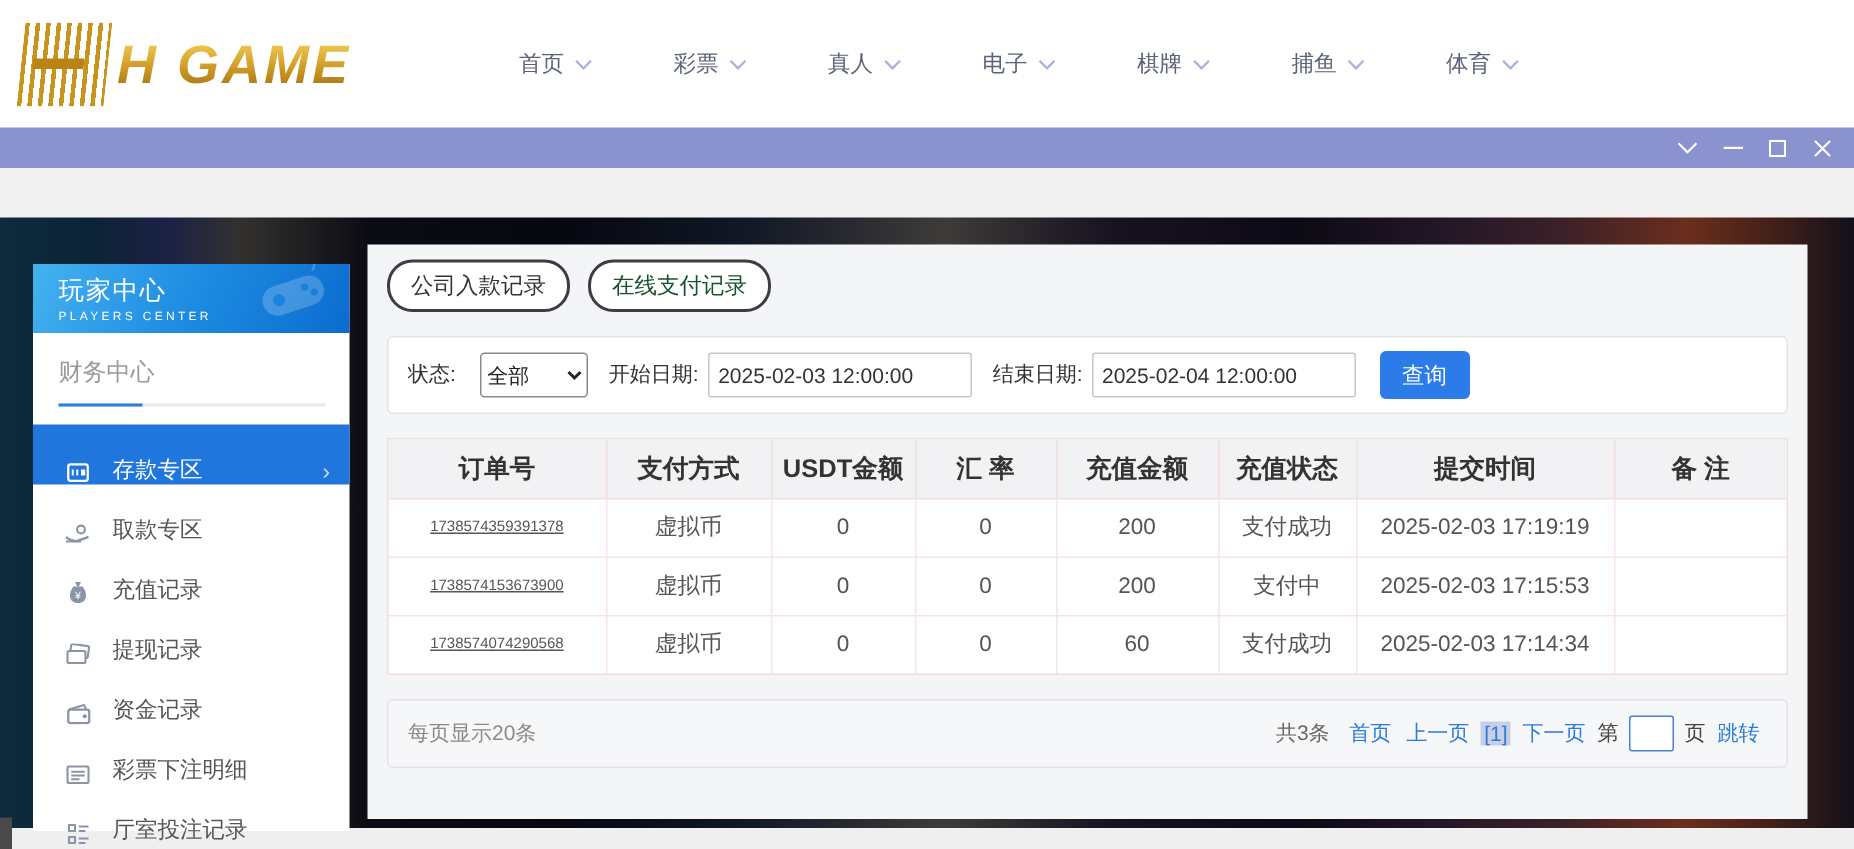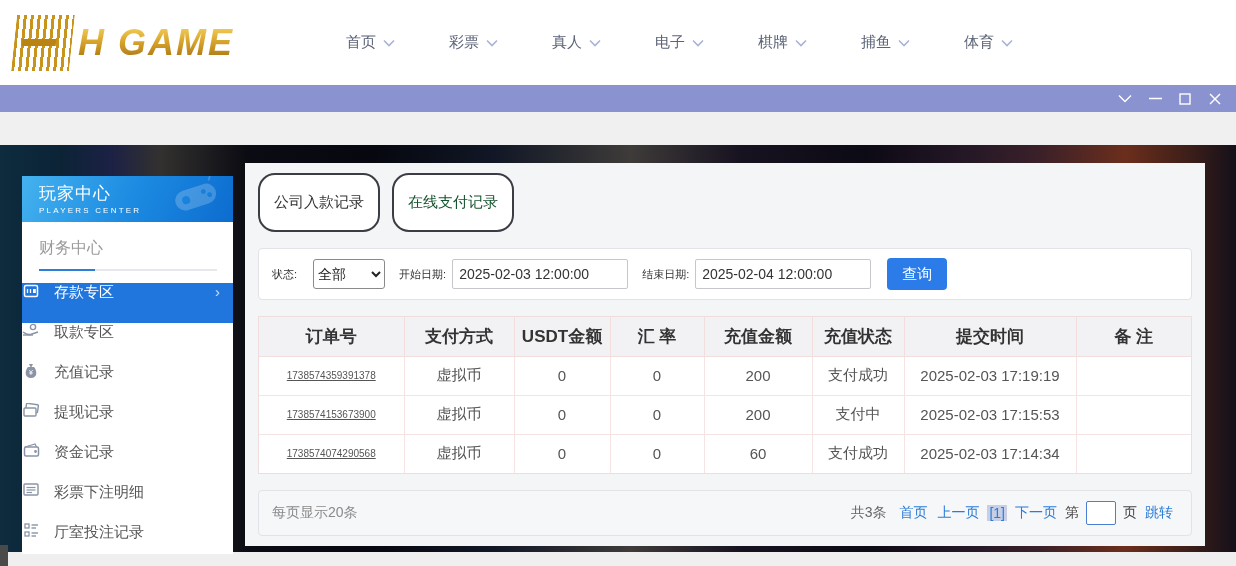--- a/index.html
+++ b/index.html
@@ -40,35 +40,35 @@
 
   
   .sidebar { position:absolute; left:22px; top:176px; width:211px; height:378px; background:#fff; }
   .side-head { height:46px; background:linear-gradient(115deg,#45b2ef 0%,#1d8ce2 50%,#0c6ccf 100%); color:#fff; padding:6px 0 0 17px; position:relative; overflow:hidden; }
   .side-head .t { font-size:17px; letter-spacing:1px; }
   .side-head .s { font-size:8px; letter-spacing:2.2px; margin-top:1px; }
   .gamepad { position:absolute; right:14px; top:5px; opacity:.45; transform:rotate(-18deg); }
   .side-section { padding:16px 0 0 17px; font-size:16px; color:#9a9a9a; }
   .side-divider { margin:10px 0 12px 17px; height:2px; background:#e8e8ec; position:relative; width:178px; }
   .side-divider::before { content:""; position:absolute; left:0; top:0; width:56px; height:2px; background:#2b7fd9; }
-  .side-item { height:40px; display:flex; align-items:flex-start; cursor:pointer; color:#555; font-size:15px; position:relative; }
+  .side-item { height:40px; display:flex; align-items:flex-end; padding-left:21px; cursor:pointer; color:#555; font-size:15px; position:relative; }
   .side-item .icon { color:#8a94a6; display:inline-flex; width:18px; justify-content:center; margin-right:14px; }
   .side-item.active { background:#2176dd; color:#fff; }
   .side-item.active .icon { color:#fff; }
   .side-item .arrow { position:absolute; right:13px; color:#cfe0f7; font-size:15px; display:none; }
   .side-item.active .arrow { display:block; }
 
   
   .main-panel { position:absolute; left:245px; top:163px; width:960px; height:383px; background:#f4f5f7; padding:10px 13px 0 13px; }
   .tabs { display:flex; gap:12px; }
-  .tab-pill { border:2px solid #3c3c44; border-radius:17px; background:#fff; padding:18px 14px; font-size:15px; color:#333; cursor:pointer; }
+  .tab-pill { border:2px solid #3c3c44; border-radius:17px; background:#fff; padding:6px 14px; font-size:15px; color:#333; cursor:pointer; }
   .tab-pill.active { color:#14532d; }
 
   .filter-box { margin-top:16px; background:#fff; border:1px solid #e2e2e8; border-radius:4px; height:52px; display:flex; align-items:center; padding-left:13px; }
-  .filter-box label { font-size:11px; color:#333; }
+  .filter-box label { font-size:14px; color:#333; }
   .status-select { margin-left:16px; width:72px; height:30px; font-size:14px; color:#222; border:1px solid #8a8a8a; border-radius:3px; background:#fff; }
   .date-input { margin-left:6px; width:176px; height:30px; border:1px solid #c6c6cc; border-radius:2px; font-size:14px; color:#333; padding:0 6px; font-family:"Liberation Sans",sans-serif; }
   .lbl-gap { margin-left:14px; }
   .search-btn { margin-left:16px; background:#2b7ce9; color:#fff; border:none; border-radius:4px; height:32px; padding:0 15px; font-size:15px; cursor:pointer; }
 
   .table-box { margin-top:16px; background:#fff; border:1px solid #efdcdc; }
   table { border-collapse:collapse; width:100%; table-layout:fixed; }
   thead tr { background:#f2f2f4; }
   th { font-size:17px; color:#333; font-weight:bold; height:39px; border-right:1px solid #f3dede; border-bottom:1px solid #f3dede; }
   th:last-child, td:last-child { border-right:none; }

